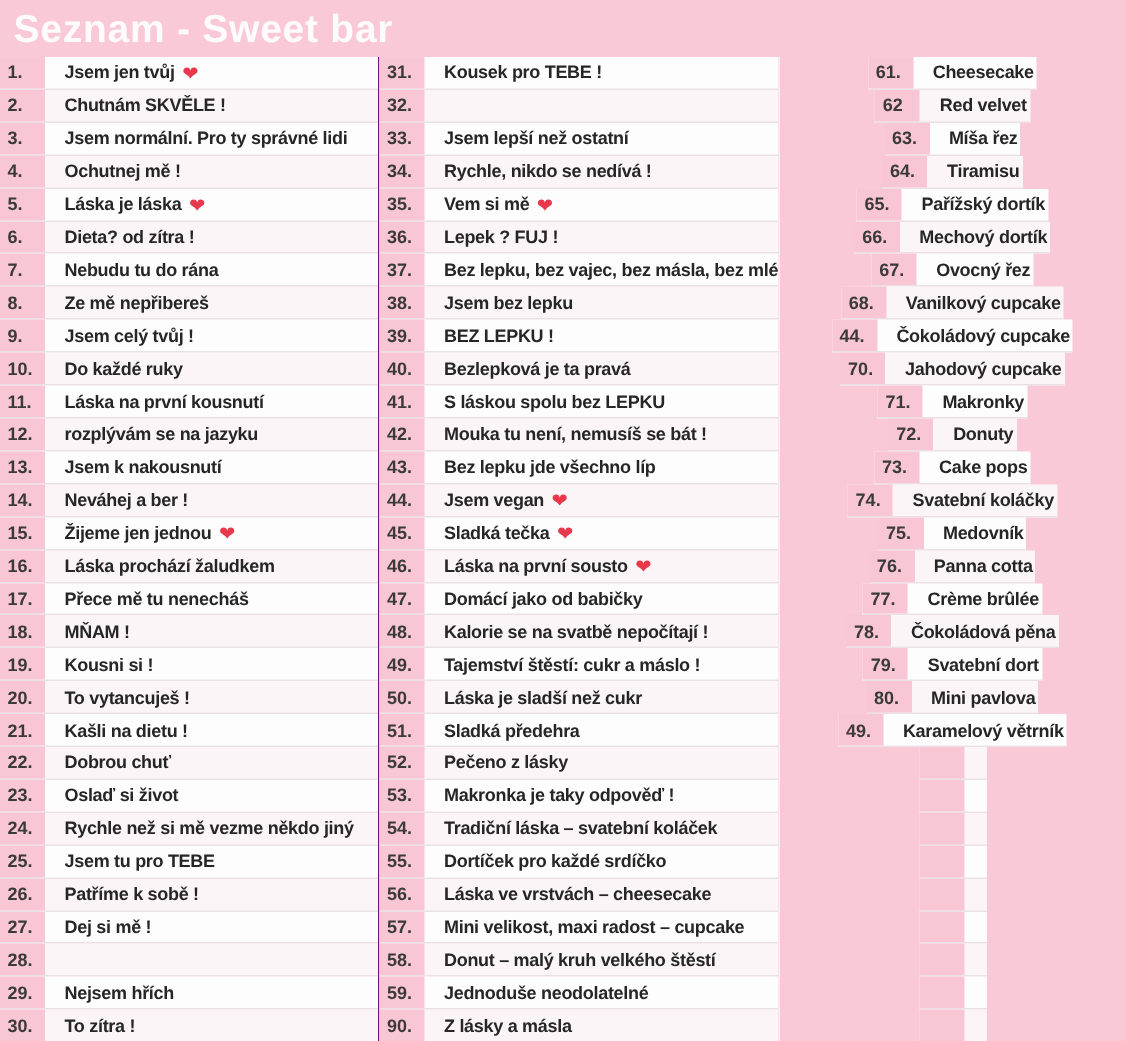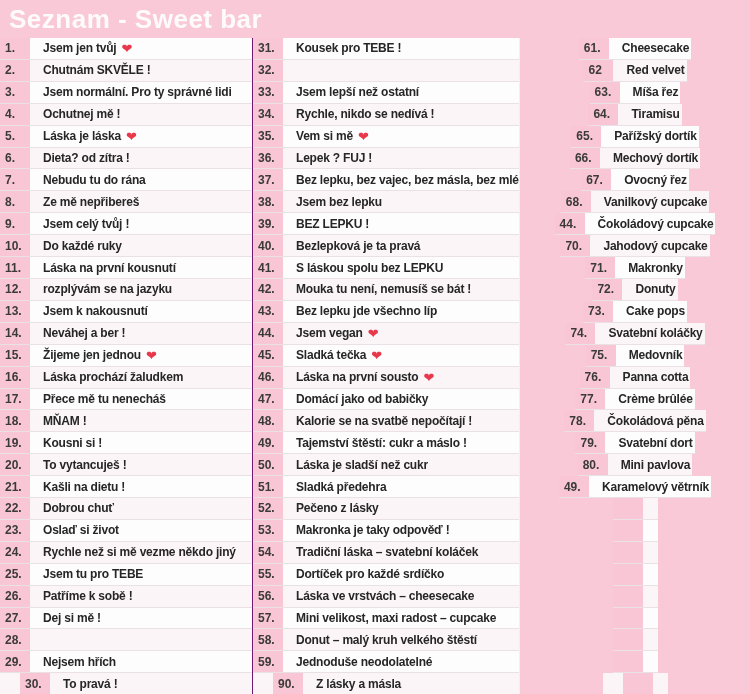--- a/index.html
+++ b/index.html
@@ -22,21 +22,21 @@
   .board { display: flex; height: 656px; }
   .column { display: flex; flex-direction: column; height: 100%; }
   .column:nth-child(1) { width: 252px; }
   .column:nth-child(2) { width: 267px; border-left: 1px solid #701a75; }
   .column:nth-child(3) { width: 231px; border-left: 1px solid #f6eef1; align-items: center; }
   .row {
     flex: 1 1 0; min-height: 0;
     display: flex; align-items: stretch;
     border-bottom: 1px solid var(--row-border, #e9e1e6);
   }
-  .row:last-child { border-bottom: none; padding-left: 20px; }
+  .row:last-child { border-bottom: none; }
   .row-odd  { background: var(--row-odd, #fefdfe); }
   .row-even { background: var(--row-even, #fbf5f8); }
   .num-cell {
     flex: 0 0 30px; width: 30px;
     background: var(--strip-pink, #f9c6d5);
     display: flex; align-items: center;
     padding-left: 5px;
     font-weight: bold; font-size: 12px;
     color: #3a3a3a;
   }
@@ -172,21 +172,21 @@
       </div>
       <div class="row row-even">
         <div class="num-cell">28.</div>
       </div>
       <div class="row row-odd">
         <div class="num-cell">29.</div>
         <div class="text-cell">Nejsem hřích</div>
       </div>
       <div class="row row-even">
         <div class="num-cell">30.</div>
-        <div class="text-cell">To pravá !</div>
+        <div class="text-cell">To zítra !</div>
       </div>
     </div>
   <div class="column">
       <div class="row row-odd">
         <div class="num-cell">31.</div>
         <div class="text-cell">Kousek pro TEBE !</div>
       </div>
       <div class="row row-even">
         <div class="num-cell">32.</div>
       </div>

